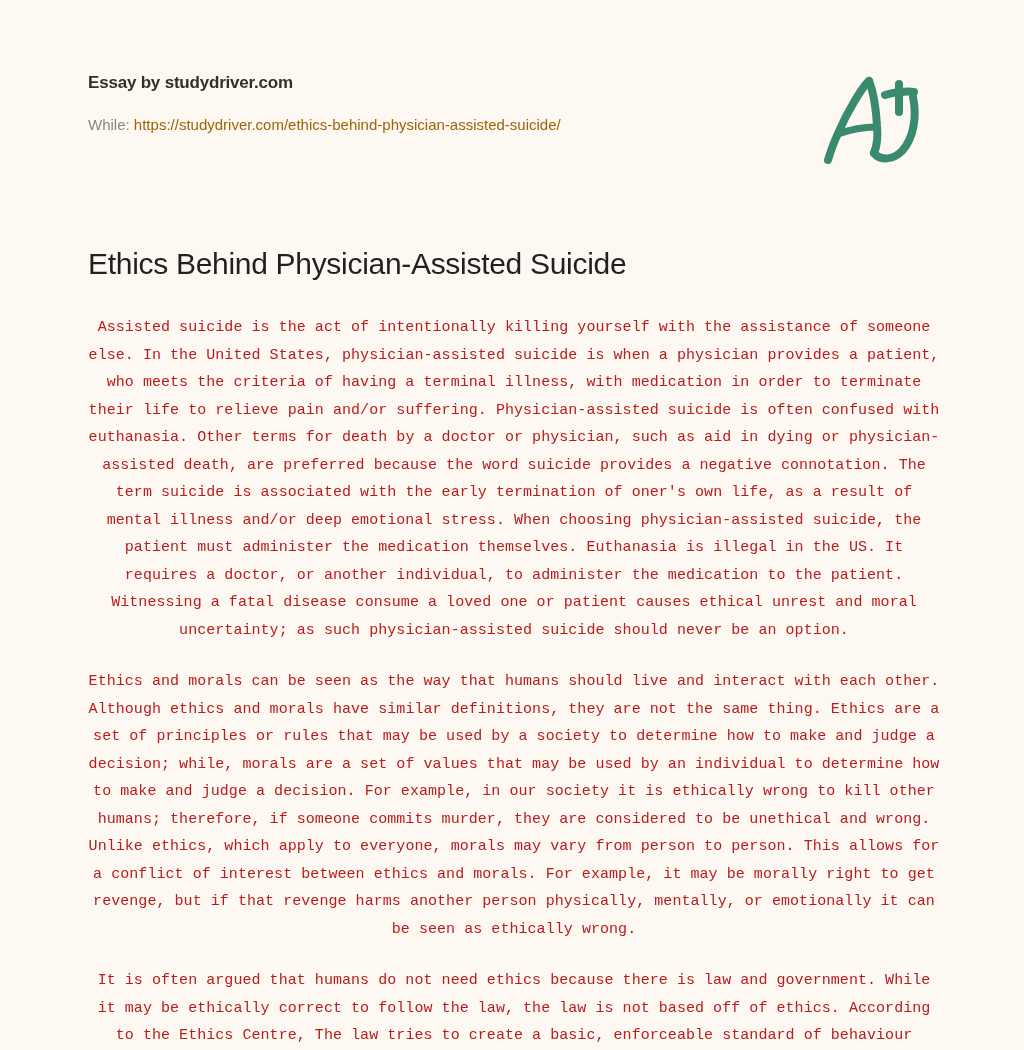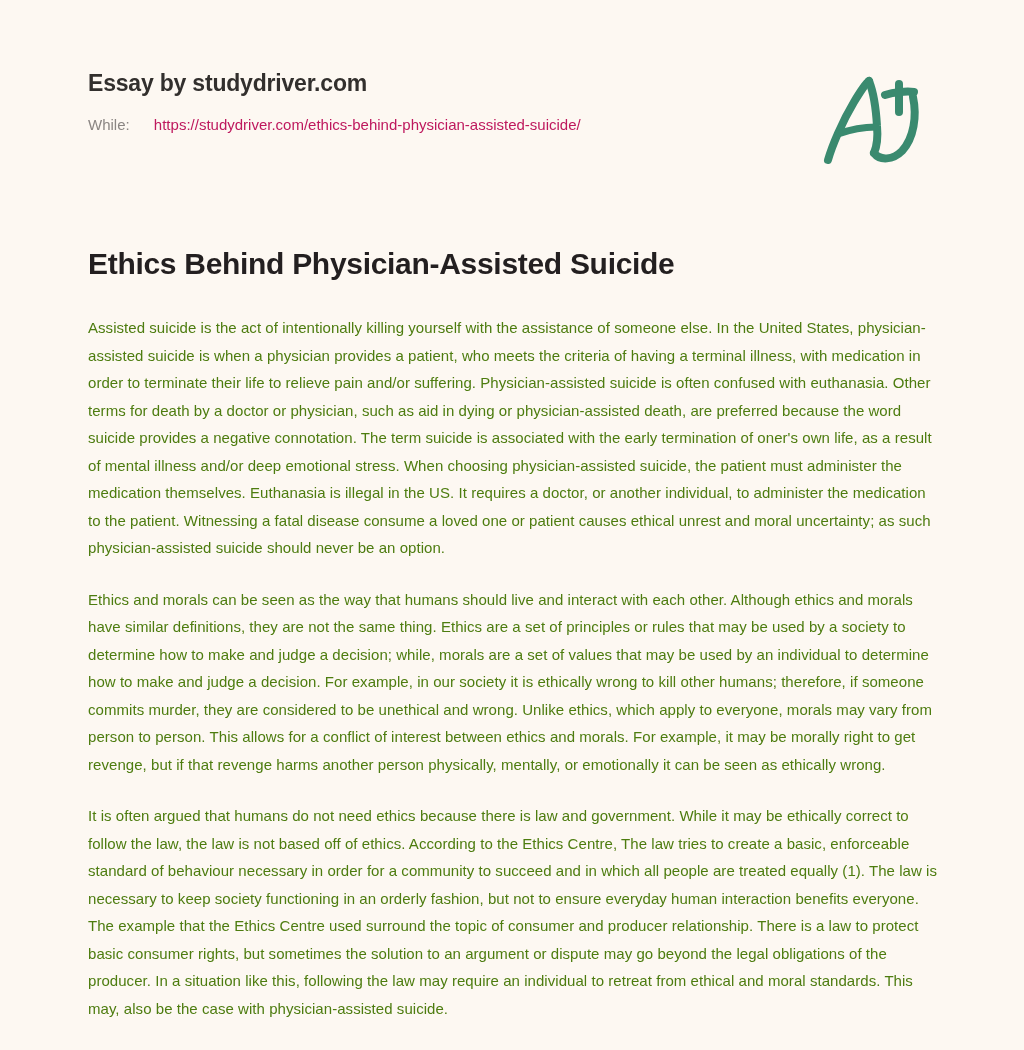--- a/index.html
+++ b/index.html
@@ -26,78 +26,78 @@
 
   
   .header {
     position: relative;
     padding: 68px 84px 0 88px;
     height: 172px;
     box-sizing: border-box;
   }
 
   .byline {
-    font-size: 23px;
+    font-size: 17px;
     font-weight: bold;
     color: #322f2d;
     letter-spacing: -0.2px;
     line-height: 30px;
     margin: 0;
   }
 
   .source-line {
     margin-top: 17px;
     font-size: 15px;
     line-height: 20px;
     color: #8b8683;
     white-space: nowrap;
   }
   .source-label {
     color: #8b8683;
   }
   .source-url {
-    color: #be185d;
+    color: #a16207;
     text-decoration: none;
-    margin-left: 20px;
   }
 
   
   .logo {
     position: absolute;
     top: 64px;
     right: 96px;
     width: 112px;
     height: 104px;
   }
   .logo svg { display: block; width: 112px; height: 104px; }
 
   
   .article {
     padding: 0 84px 0 88px;
     box-sizing: border-box;
   }
 
   .article-title {
     font-size: 30px;
-    font-weight: 700;
+    font-weight: 400;
     color: #231f20;
     line-height: 40px;
     letter-spacing: -0.3px;
     margin: 0 0 30px 0;
     padding-top: 72px;
   }
 
   .body-copy p {
     margin: 0 0 24px 0;
     font-size: 15px;
     line-height: 27.5px;
-    color: #4d7c0f;
-    text-align: left;
+    color: #b91c1c;
+    text-align: center;
     max-width: 855px;
     letter-spacing: 0.05px;
+    font-family: Liberation Mono, monospace;
   }
   .body-copy p:last-child {
     margin-bottom: 0;
   }
 </style>
 </head>
 <body>
 
 <div class="page">
 

